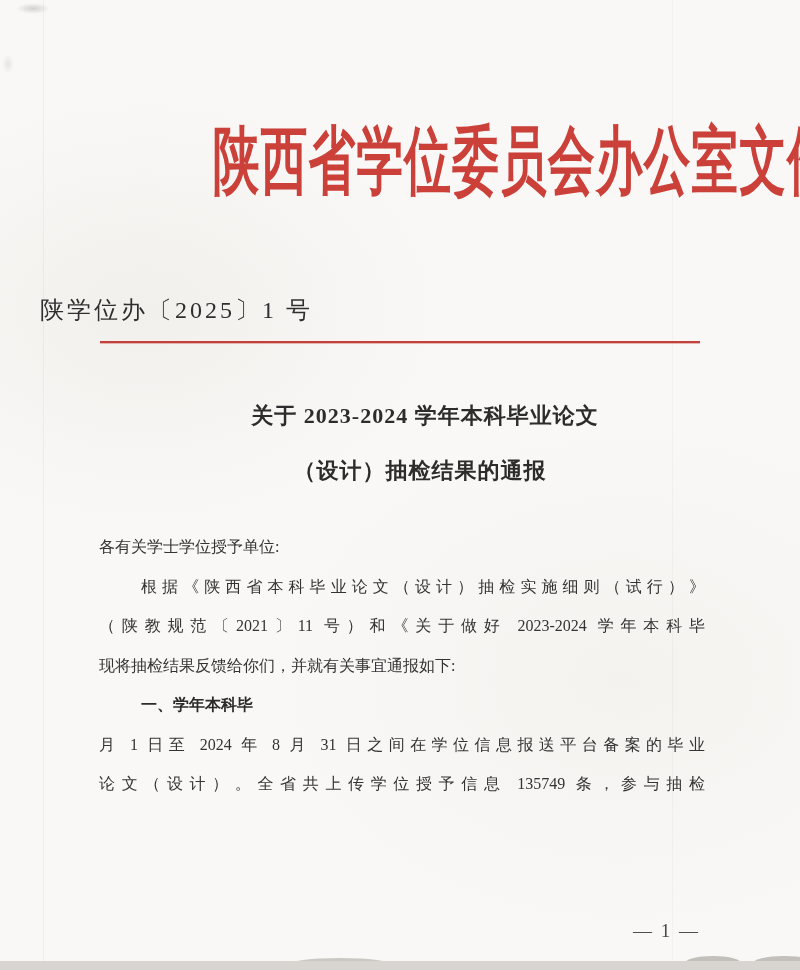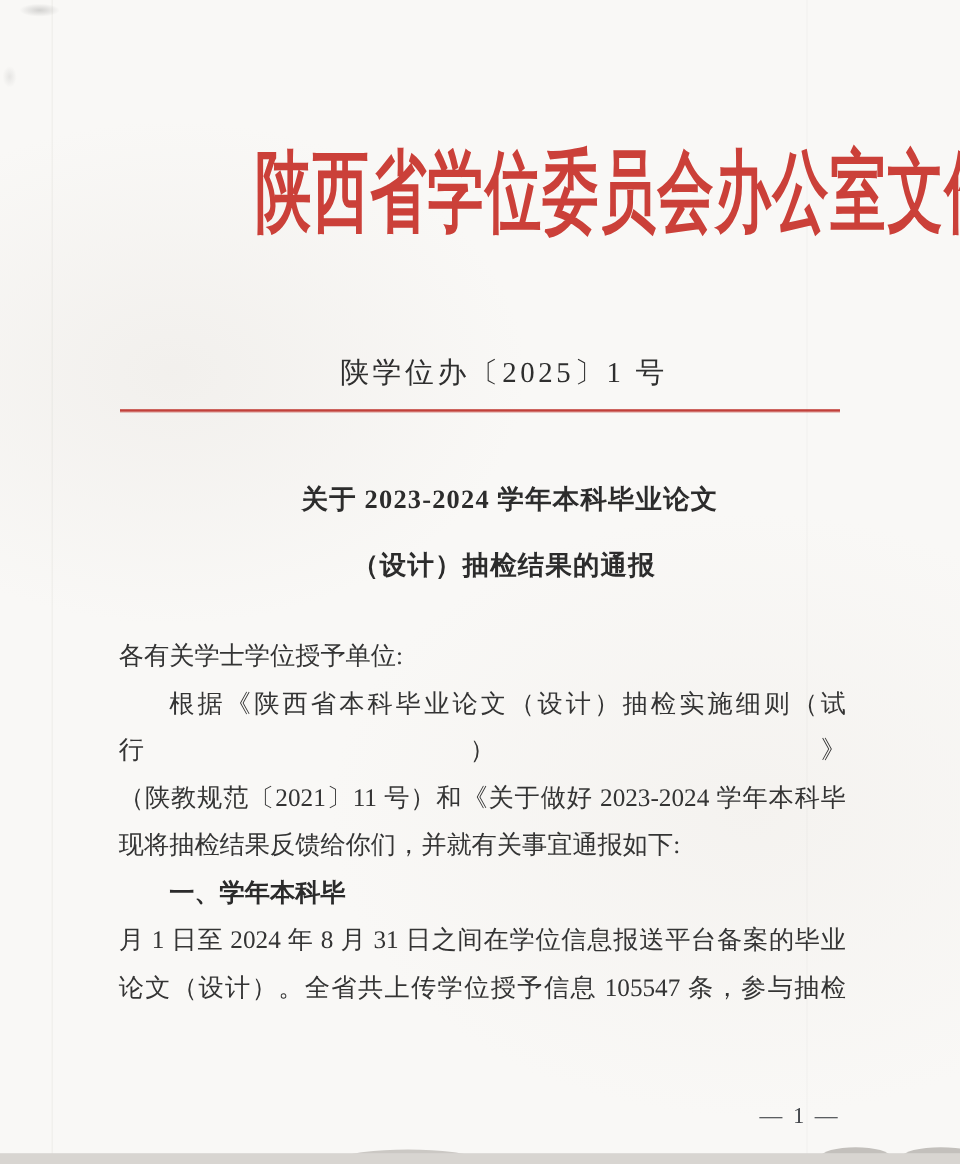--- a/index.html
+++ b/index.html
@@ -19,33 +19,33 @@
   
   .org-title-wrap{top:118px;left:0;width:800px;text-align:center;}
   .org-title{
     display:inline-block;white-space:nowrap;
     font-size:74px;font-weight:bold;line-height:86px;
     color:#cb4039;letter-spacing:2px;
     transform:scaleX(0.63);transform-origin:50% 50%;
     margin-left:30px;
   }
   
-  .doc-number-wrap{top:294px;left:0;width:800px;text-align:center;}
+  .doc-number-wrap{top:294px;left:0;width:800px;}
   .doc-number{
     display:inline-block;font-size:24px;color:#2f2f2f;
     letter-spacing:3px;margin-left:40px;white-space:nowrap;
   }
   
   .red-divider{top:341px;left:100px;width:600px;height:2px;background:#c2413b;box-shadow:0 1px 0 rgba(194,65,59,0.35);}
   
   .doc-title{top:388px;left:0;width:800px;text-align:center;
     font-size:22px;font-weight:bold;color:#2c2c2c;line-height:55px;letter-spacing:1px;padding-left:20px;}
   .doc-title .t1{margin-left:10px;}
   
-  .body-block{top:527px;left:99px;width:606px;font-size:21px;line-height:39.5px;color:#343434;}
+  .body-block{top:527px;left:99px;width:606px;font-size:16px;line-height:39.5px;color:#343434;}
   .body-block div{white-space:normal;}
   .ind{text-indent:42px;}
   .jf{text-align:justify;text-align-last:justify;}
   .heading{font-weight:bold;font-family:"Liberation Sans","DejaVu Sans",sans-serif;color:#2b2b2b;}
   
   .footer-wrap{top:920px;left:0;width:700px;text-align:right;font-size:19px;color:#45484d;letter-spacing:2px;}
   
   .bottom-strip{top:961px;left:0;width:800px;height:9px;background:#d8d5d1;}
   .blob{border-radius:50%;}
   .blob1{left:288px;top:958px;width:104px;height:13px;background:#cbc8c4;}
@@ -75,21 +75,21 @@
   <div class="t2">（设计）抽检结果的通报</div>
 </div>
 
 <div class="abs body-block">
   <div>各有关学士学位授予单位:</div>
   <div class="ind jf">根据《陕西省本科毕业论文（设计）抽检实施细则（试行）》</div>
   <div class="jf">（陕教规范〔2021〕11 号）和《关于做好 2023-2024 学年本科毕</div>
   <div>现将抽检结果反馈给你们，并就有关事宜通报如下:</div>
   <div class="ind heading">一、学年本科毕</div>
   <div class="jf">月 1 日至 2024 年 8 月 31 日之间在学位信息报送平台备案的毕业</div>
-  <div class="jf">论文（设计）。全省共上传学位授予信息 105547 条，参与抽检</div>
+  <div class="jf">论文（设计）。全省共上传学位授予信息 135749 条，参与抽检</div>
 </div>
 
 <div class="abs footer-wrap">
   <span>— 1 —</span>
 </div>
 
 <div class="abs blob blob1"></div>
 <div class="abs blob blob2"></div>
 <div class="abs blob blob3"></div>
 <div class="abs bottom-strip"></div>

